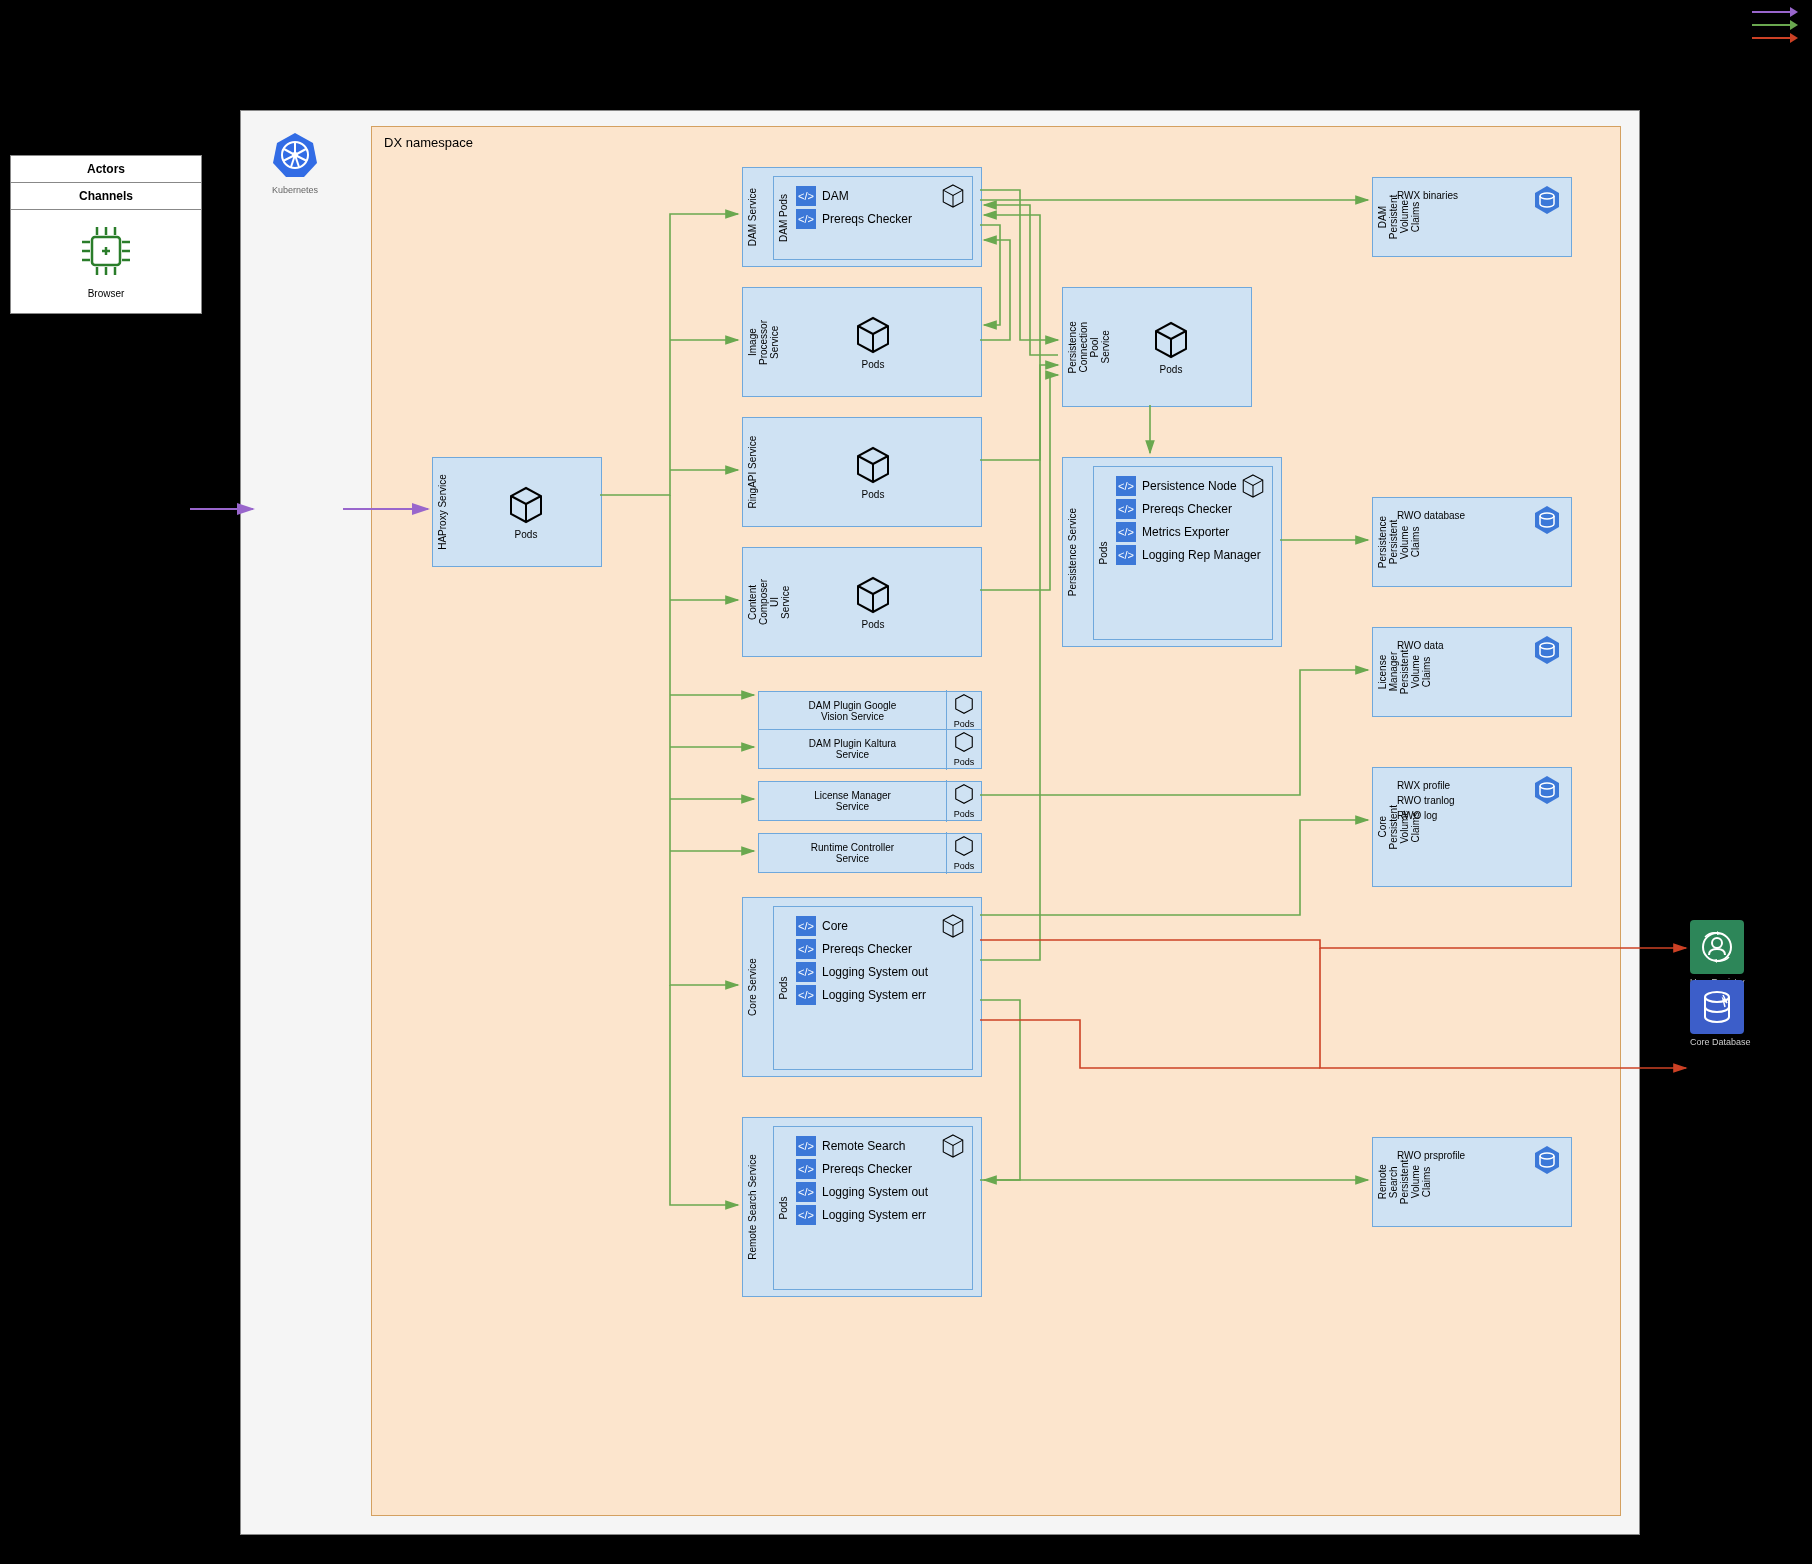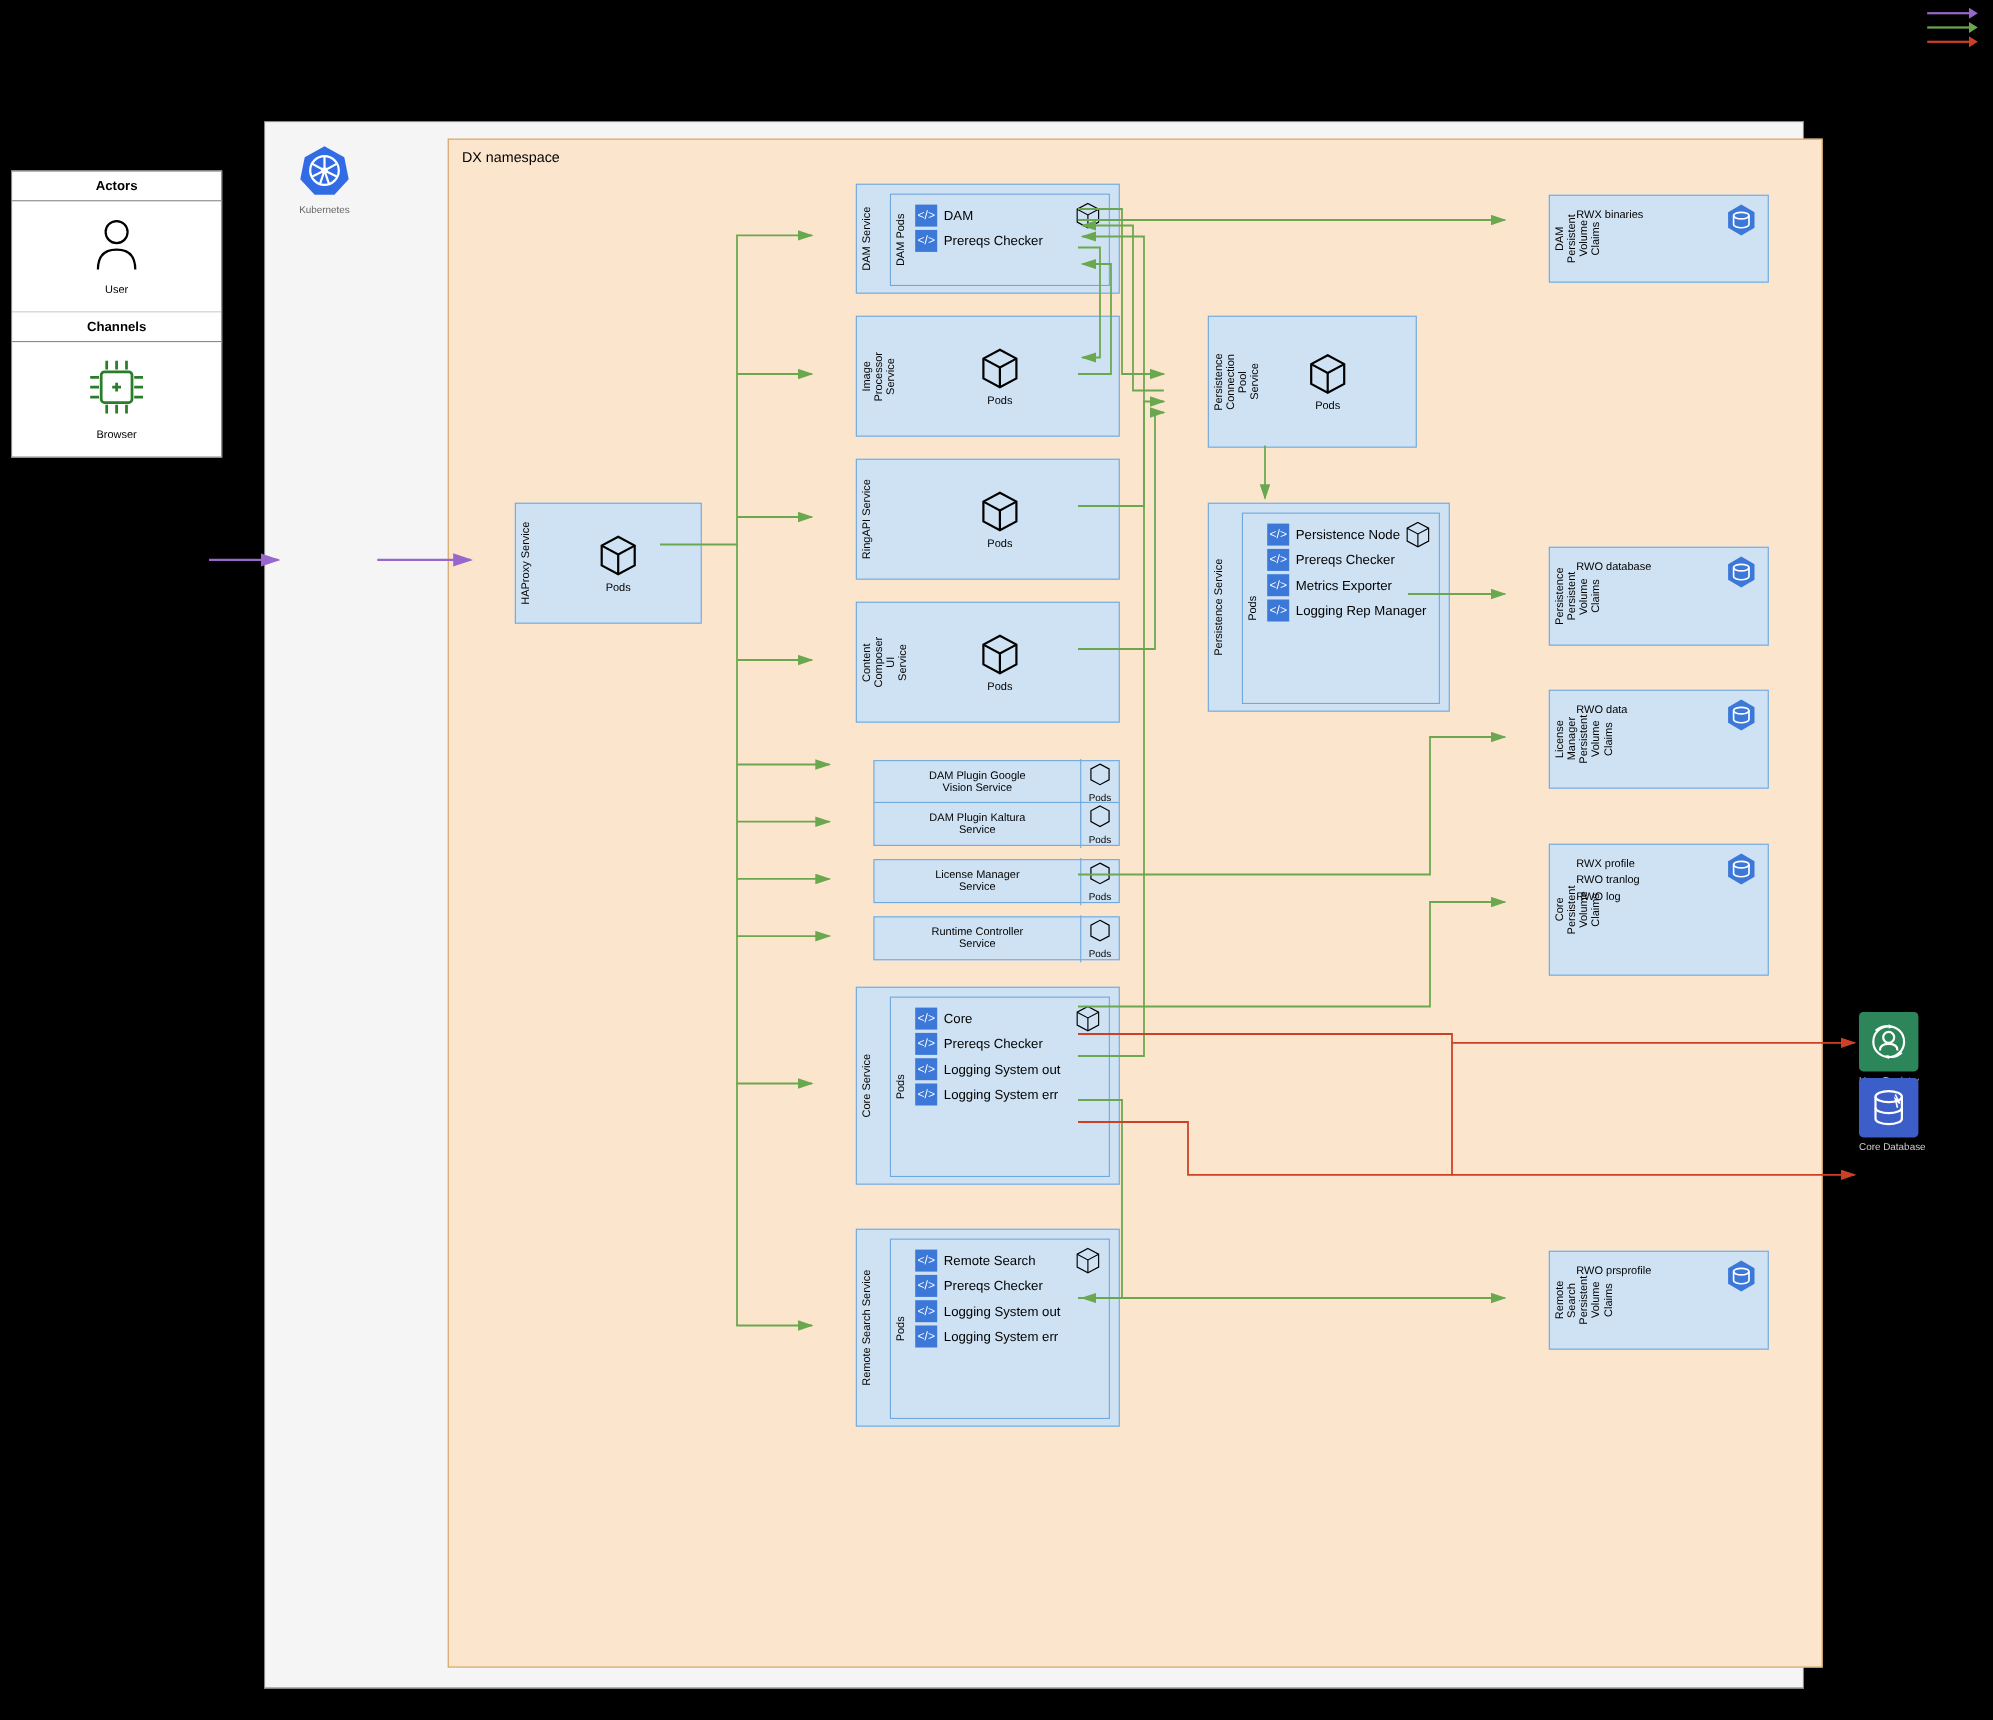--- a/index.html
+++ b/index.html
@@ -1,19 +1,19 @@
 <!DOCTYPE html>
 <html><head>
 <meta charset="utf-8">
 <style>
 * { box-sizing: border-box; margin: 0; padding: 0; }
 body { background: #000; font-family: Arial, sans-serif; overflow: hidden; }
 .canvas { position: relative; width: 1812px; height: 1564px; background: #000; }
 .main-panel { position: absolute; left: 240px; top: 110px; width: 1400px; height: 1425px; background: #f5f5f5; border: 1px solid #888; }
-.namespace { position: absolute; left: 130px; top: 15px; width: 1250px; height: 1390px; background: #fce5cd; border: 1px solid #d4a060; margin-left: 36px; }
+.namespace { position: absolute; left: 130px; top: 15px; width: 1250px; height: 1390px; background: #fce5cd; border: 1px solid #d4a060; }
 .namespace-title { position: absolute; top: 8px; left: 12px; font-size: 13px; }
 .k8s-logo { position: absolute; left: 30px; top: 20px; text-align: center; }
 .k8s-icon { width: 48px; height: 48px; }
 .k8s-label { font-size: 9px; color: #666; margin-top: 2px; }
 
 .legend { position: absolute; right: 20px; top: 6px; }
 .legend-row { display: flex; align-items: center; justify-content: flex-end; margin-bottom: 2px; }
 .legend-text { font-size: 10px; margin-right: 6px; }
 .legend-line { width: 40px; height: 2px; position: relative; }
 .legend-line.purple { background: #9966cc; }
@@ -75,29 +75,20 @@
       <div class="legend-line green"></div>
     </div>
     <div class="legend-row">
       <span class="legend-text">external traffic outbound</span>
       <div class="legend-line red"></div>
     </div>
   </div>
 
   <div class="sidebar">
     <div class="sidebar-header">Actors</div>
-    <div class="sidebar-item">
-      <div class="sidebar-icon">
-        <svg width="46" height="50" viewBox="0 0 46 50">
-            <circle cx="23" cy="14" r="10" fill="none" stroke="#000" stroke-width="2"></circle>
-            <path d="M6 48 Q6 30 23 30 Q40 30 40 48" fill="none" stroke="#000" stroke-width="2"></path>
-          </svg>
-      </div>
-      <div class="sidebar-label">User</div>
-    </div>
     <div class="sidebar-header">Channels</div>
     <div class="sidebar-item">
       <div class="sidebar-icon">
         <svg width="54" height="54" viewBox="0 0 54 54">
             <rect x="13" y="13" width="28" height="28" rx="3" fill="none" stroke="#2a7d2a" stroke-width="2.5"></rect>
             <line x1="23" y1="27" x2="31" y2="27" stroke="#2a7d2a" stroke-width="2.5"></line>
             <line x1="27" y1="23" x2="27" y2="31" stroke="#2a7d2a" stroke-width="2.5"></line>
             <line x1="27" y1="3" x2="27" y2="11" stroke="#2a7d2a" stroke-width="2.5"></line>
             <line x1="27" y1="43" x2="27" y2="51" stroke="#2a7d2a" stroke-width="2.5"></line>
             <line x1="3" y1="27" x2="11" y2="27" stroke="#2a7d2a" stroke-width="2.5"></line>

